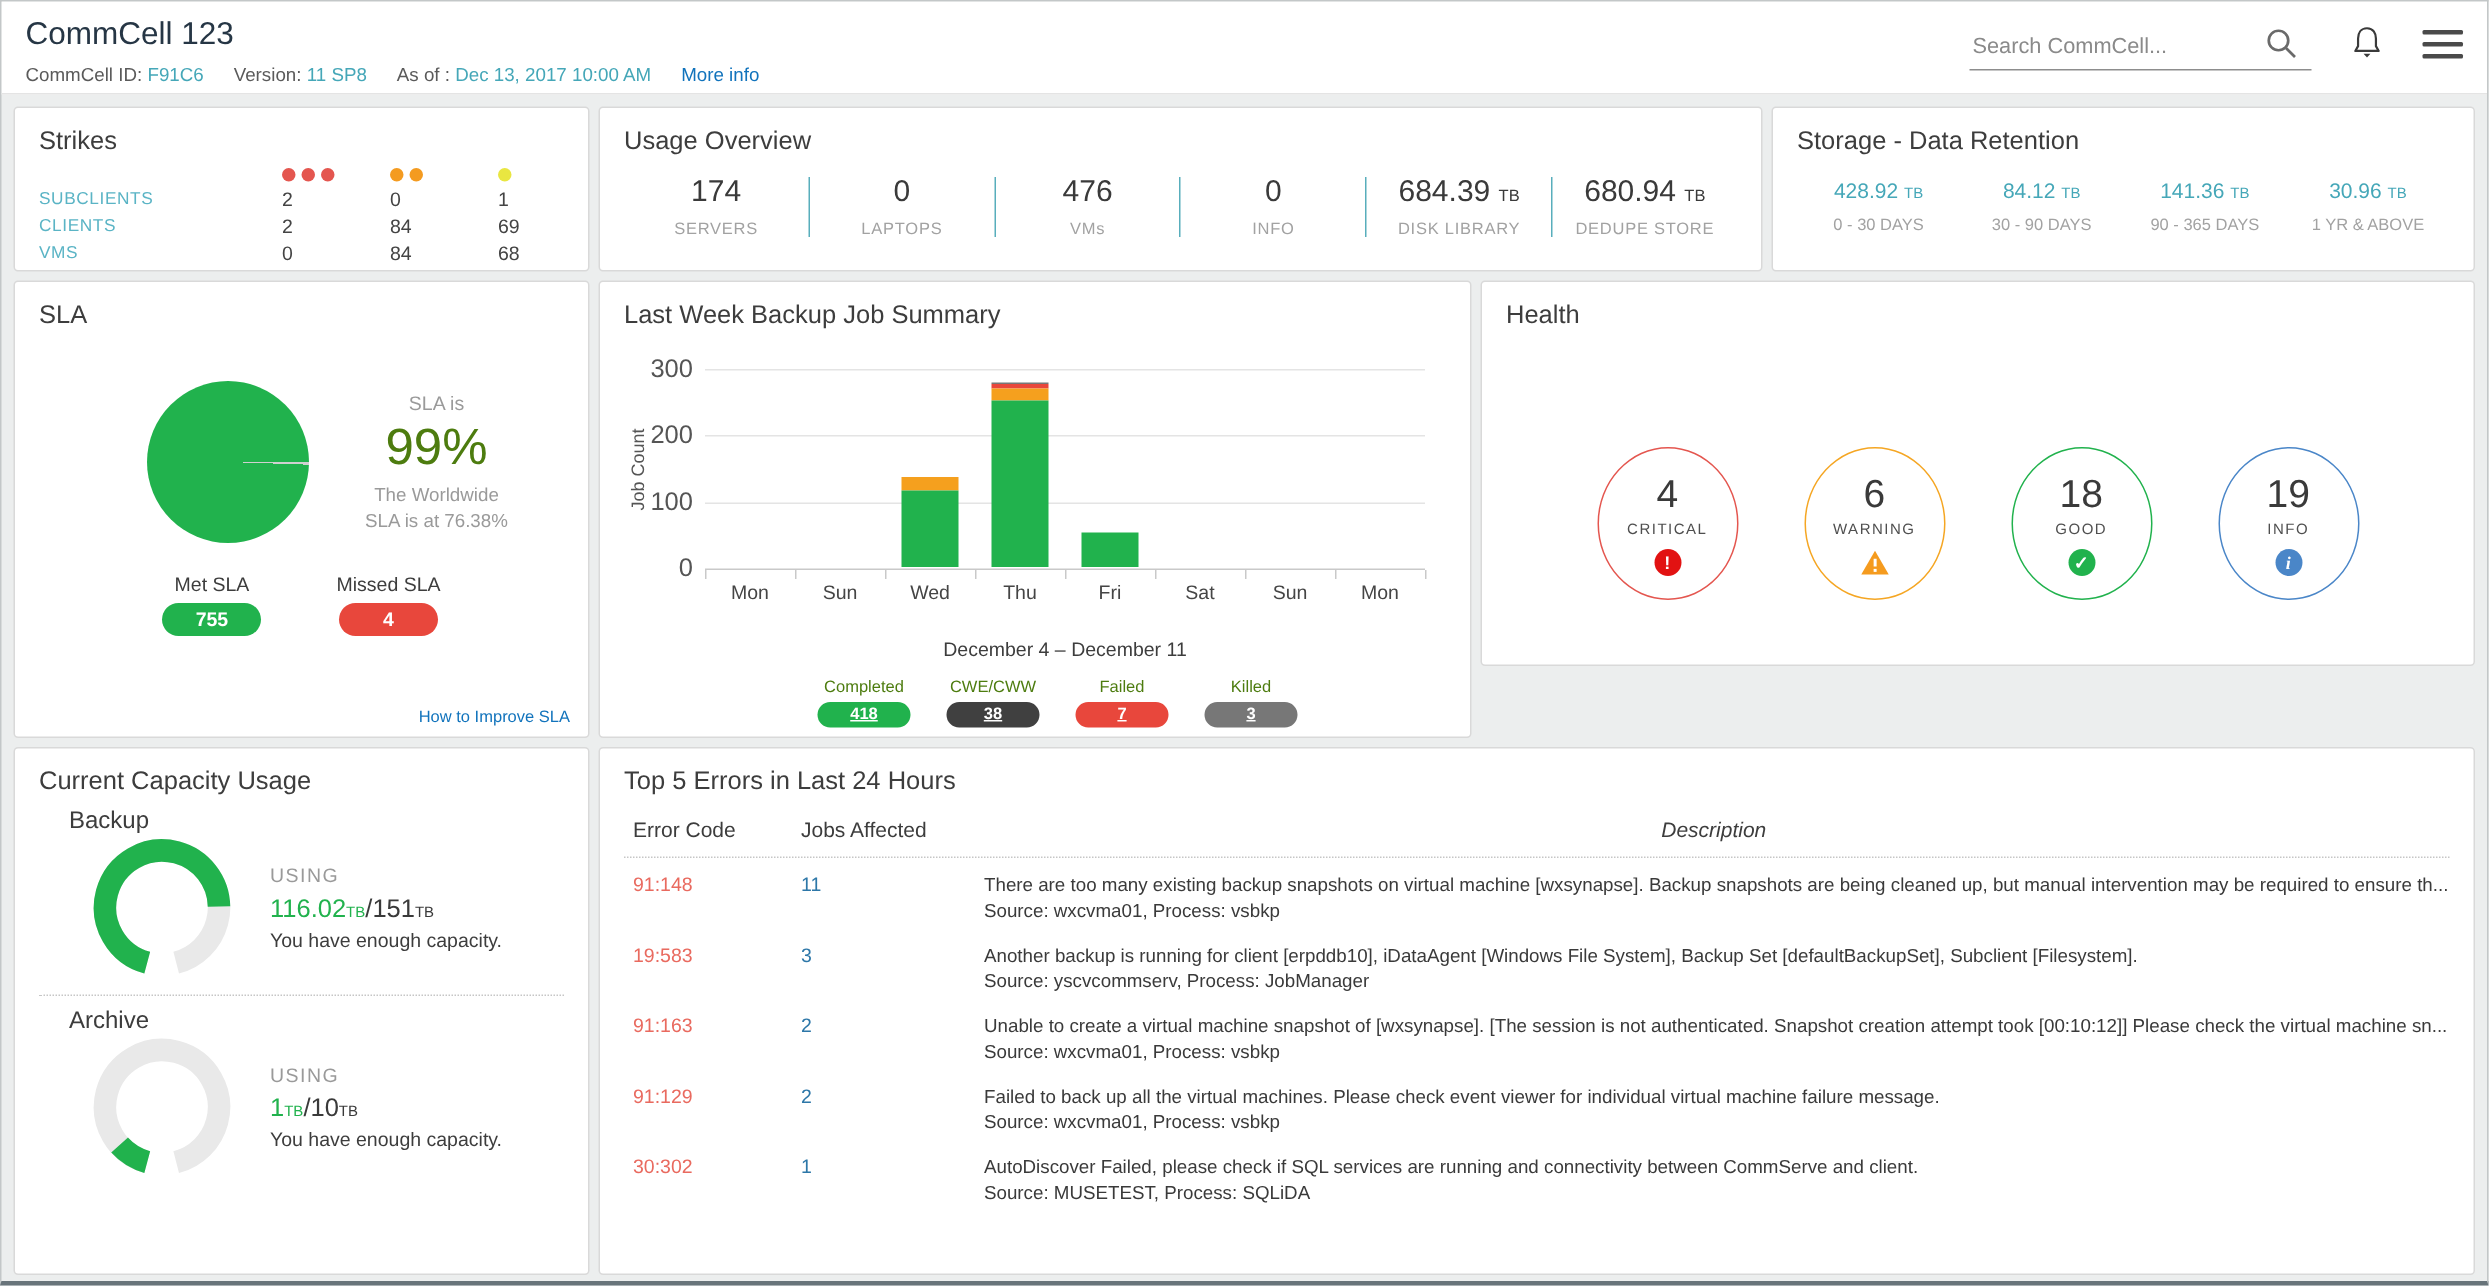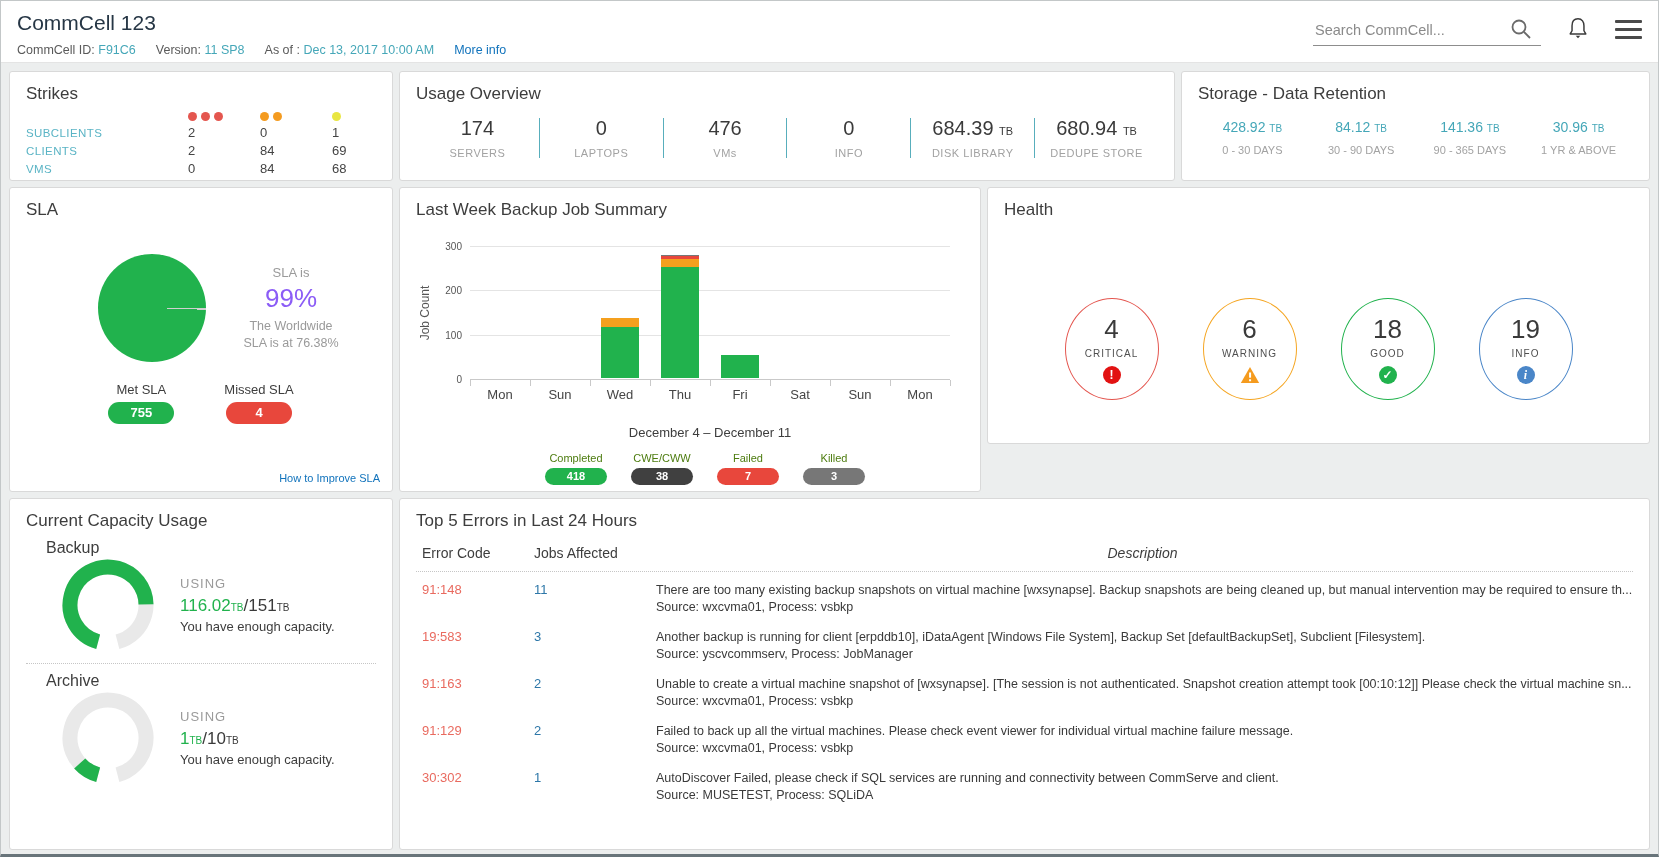--- a/index.html
+++ b/index.html
@@ -48,46 +48,46 @@
   .st-stats { display:flex; margin-top:15px; }
   .st { flex:1; text-align:center; }
   .st-val { font-size:14px; color:#45a7b8; }
   .st-unit { font-size:10px; }
   .st-lbl { font-size:11px; color:#a2a2a2; margin-top:9px; }
   
   .sla { width:384px; height:305px; }
   .sla-body { display:flex; align-items:center; margin-top:34px; }
   .pie { width:108px; height:108px; border-radius:50%; margin-left:72px; cursor:pointer; }
   .sla-text { flex:1; text-align:center; color:#9a9a9a; font-size:13px; }
-  .sla-pct { font-size:26px; color:#8b5cf6; margin:3px 0 4px 0; }
+  .sla-pct { font-size:34px; color:#4d7c0f; margin:3px 0 4px 0; }
   .sla-world { font-size:12.5px; line-height:17px; }
   .met-row { display:flex; justify-content:center; gap:50px; margin-top:20px; }
   .met-item { text-align:center; }
   .met-lbl { font-size:13px; color:#3d3d3d; }
   .pill { margin:5px auto 0 auto; width:66px; height:22px; line-height:22px; border-radius:11px; color:#fff; font-size:13px; font-weight:bold; text-align:center; }
   .sla-link { position:absolute; right:12px; bottom:7px; font-size:11px; }
   
   .chartpanel { width:582px; height:305px; }
   .chart-wrap { display:flex; margin-top:26px; }
   .ylab { width:20px; position:relative; }
   .ylab span { position:absolute; top:60px; left:-26px; transform:rotate(-90deg); transform-origin:center; font-size:12px; color:#555; width:70px; text-align:center; display:block;}
   .yticks { width:34px; position:relative; height:133px; }
-  .yticks div { position:absolute; right:8px; font-size:10px; color:#555; transform:translateY(-50%); }
+  .yticks div { position:absolute; right:8px; font-size:17px; color:#555; transform:translateY(-50%); }
   .plot { flex:1; position:relative; height:133px; margin-right:14px; }
   .gline { position:absolute; left:0; right:0; height:1px; background:#e4e4e4; }
   .gline.axis { background:#c9c9c9; }
   .bar-col { position:absolute; bottom:1px; width:38px; display:flex; flex-direction:column-reverse; transform:translateX(-50%); cursor:pointer;}
   .xtick { position:absolute; top:134px; width:1px; height:6px; background:#c9c9c9; }
   .xlabels { display:flex; margin:8px 14px 0 54px; }
   .xlabels div { flex:1; text-align:center; font-size:13px; color:#454545; }
   .xlabel { text-align:center; font-size:13px; color:#3d3d3d; margin-top:23px; padding-left:40px; }
   .legend { display:flex; justify-content:center; gap:24px; margin-top:12px; padding-left:30px; }
   .leg-item { text-align:center; cursor:pointer; }
   .leg-lbl { font-size:11px; color:#4d7c0f; }
-  .leg-pill { margin:4px auto 0 auto; width:62px; height:17px; line-height:17px; border-radius:9px; color:#fff; font-size:11px; font-weight:bold; text-align:center; }
+  .leg-pill { margin:4px auto 0 auto; width:62px; height:17px; line-height:17px; border-radius:9px; color:#fff; font-size:11px; font-weight:bold; text-align:center;text-decoration:underline; }
   
   .health { flex:1; height:257px; }
   .h-row { display:flex; justify-content:center; gap:44px; margin-top:78px; }
   .h-circle { width:94px; height:102px; border-radius:50%; border:1px solid; display:flex; flex-direction:column; align-items:center; justify-content:center; cursor:pointer; }
   .h-val { font-size:26px; color:#3a3a3a; }
   .h-lbl { font-size:10px; color:#4f4f4f; letter-spacing:1px; margin-top:3px; }
   .h-ico { margin-top:7px; height:18px; display:flex; align-items:center; justify-content:center;}
   .badge { display:inline-block; width:18px; height:18px; border-radius:50%; color:#fff; font-size:12px; font-weight:bold; text-align:center; line-height:18px; }
   .info-i { font-family:"Liberation Serif",serif; font-style:italic; }
   

